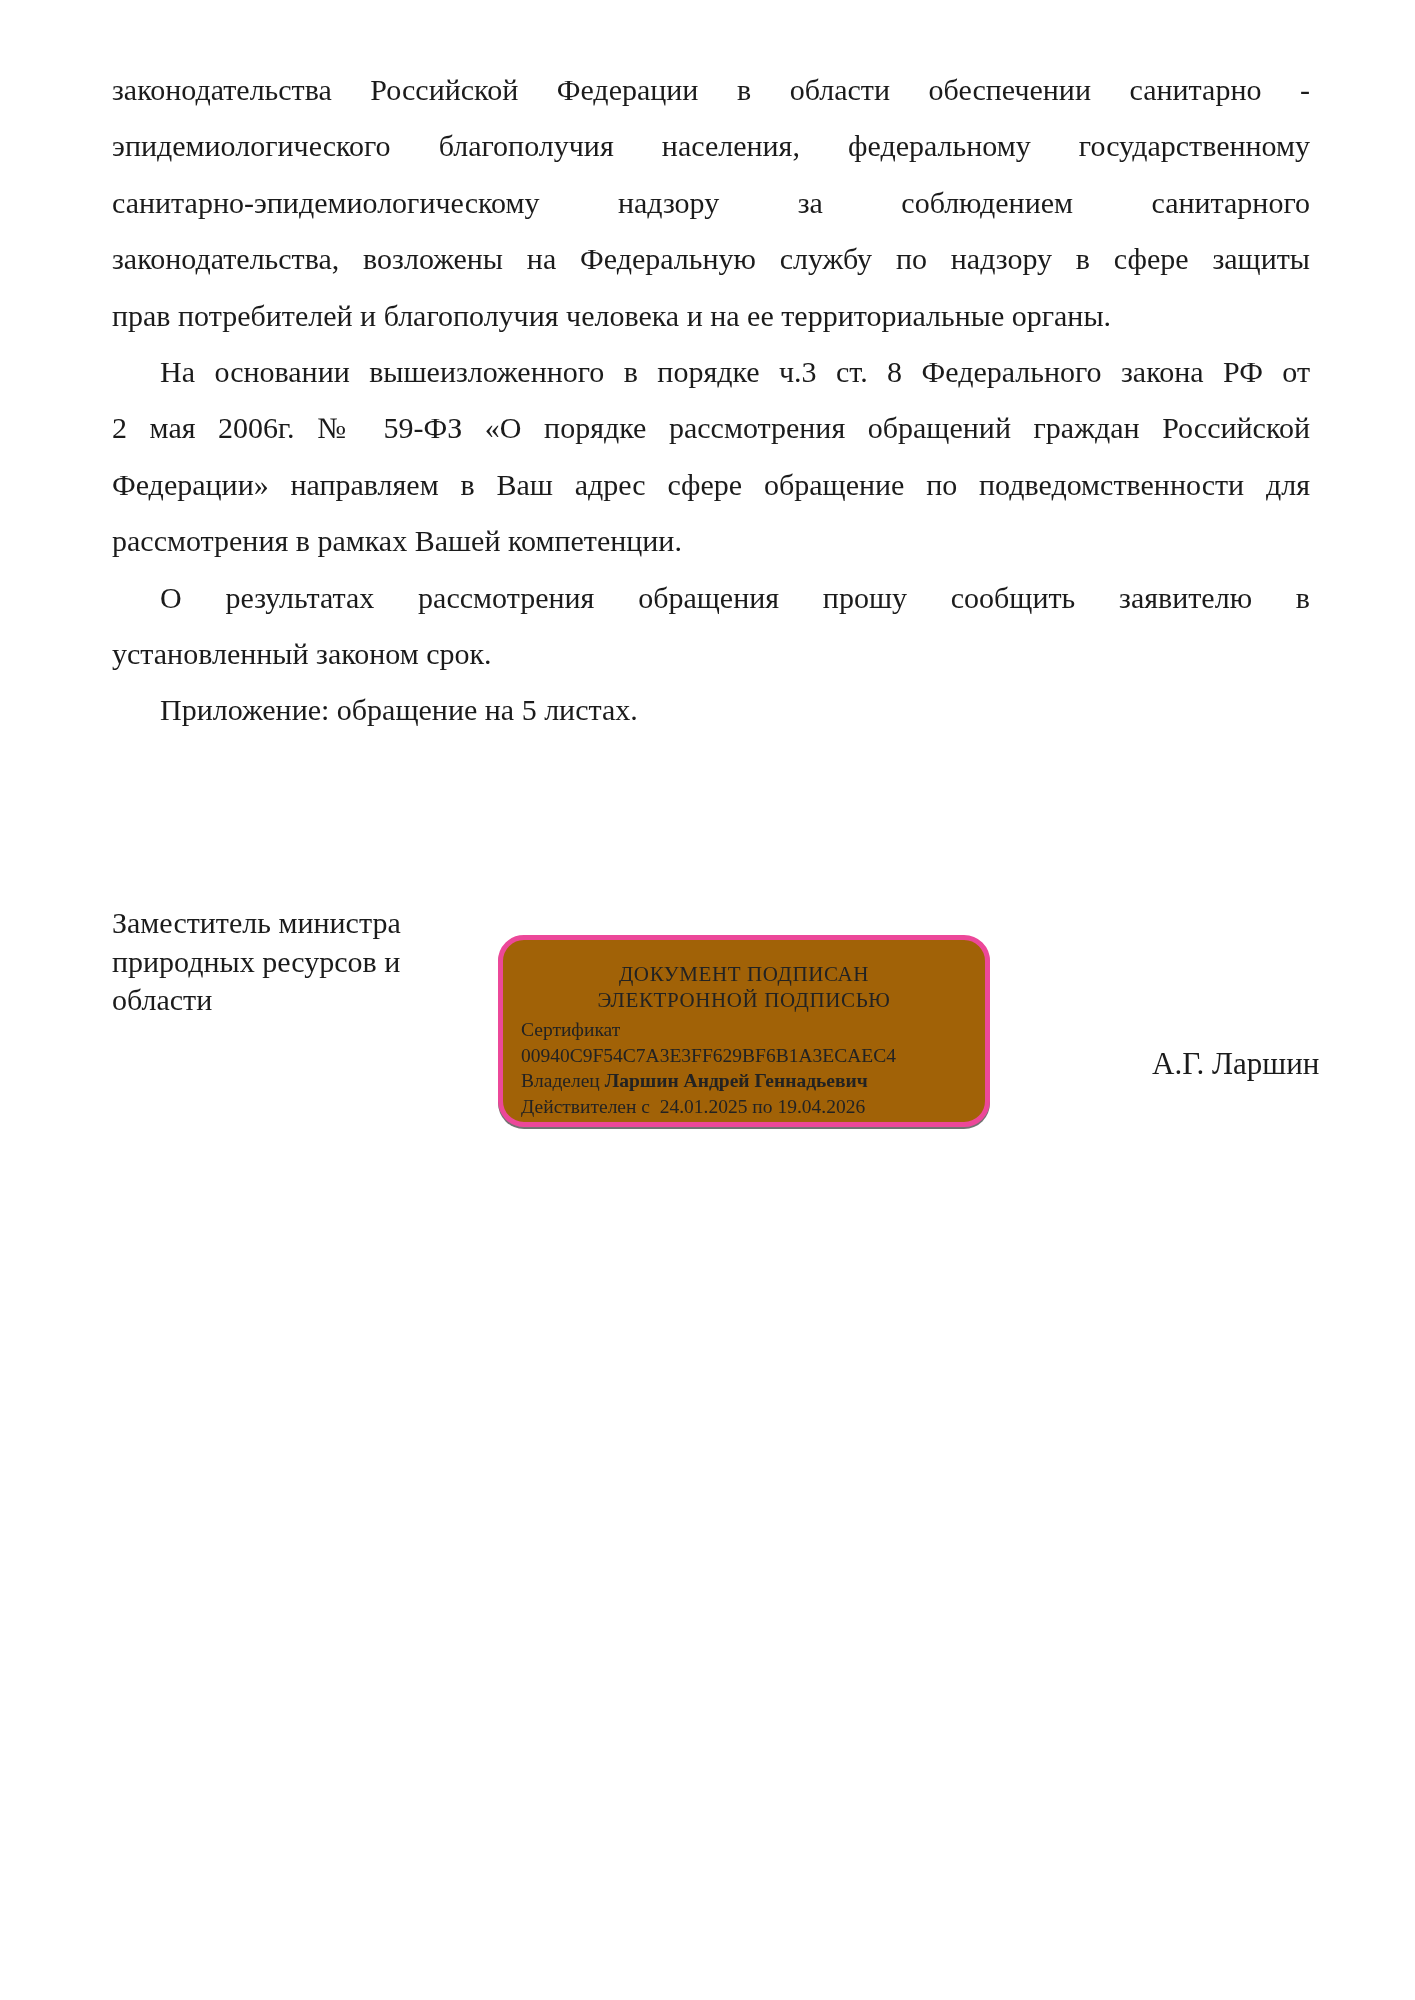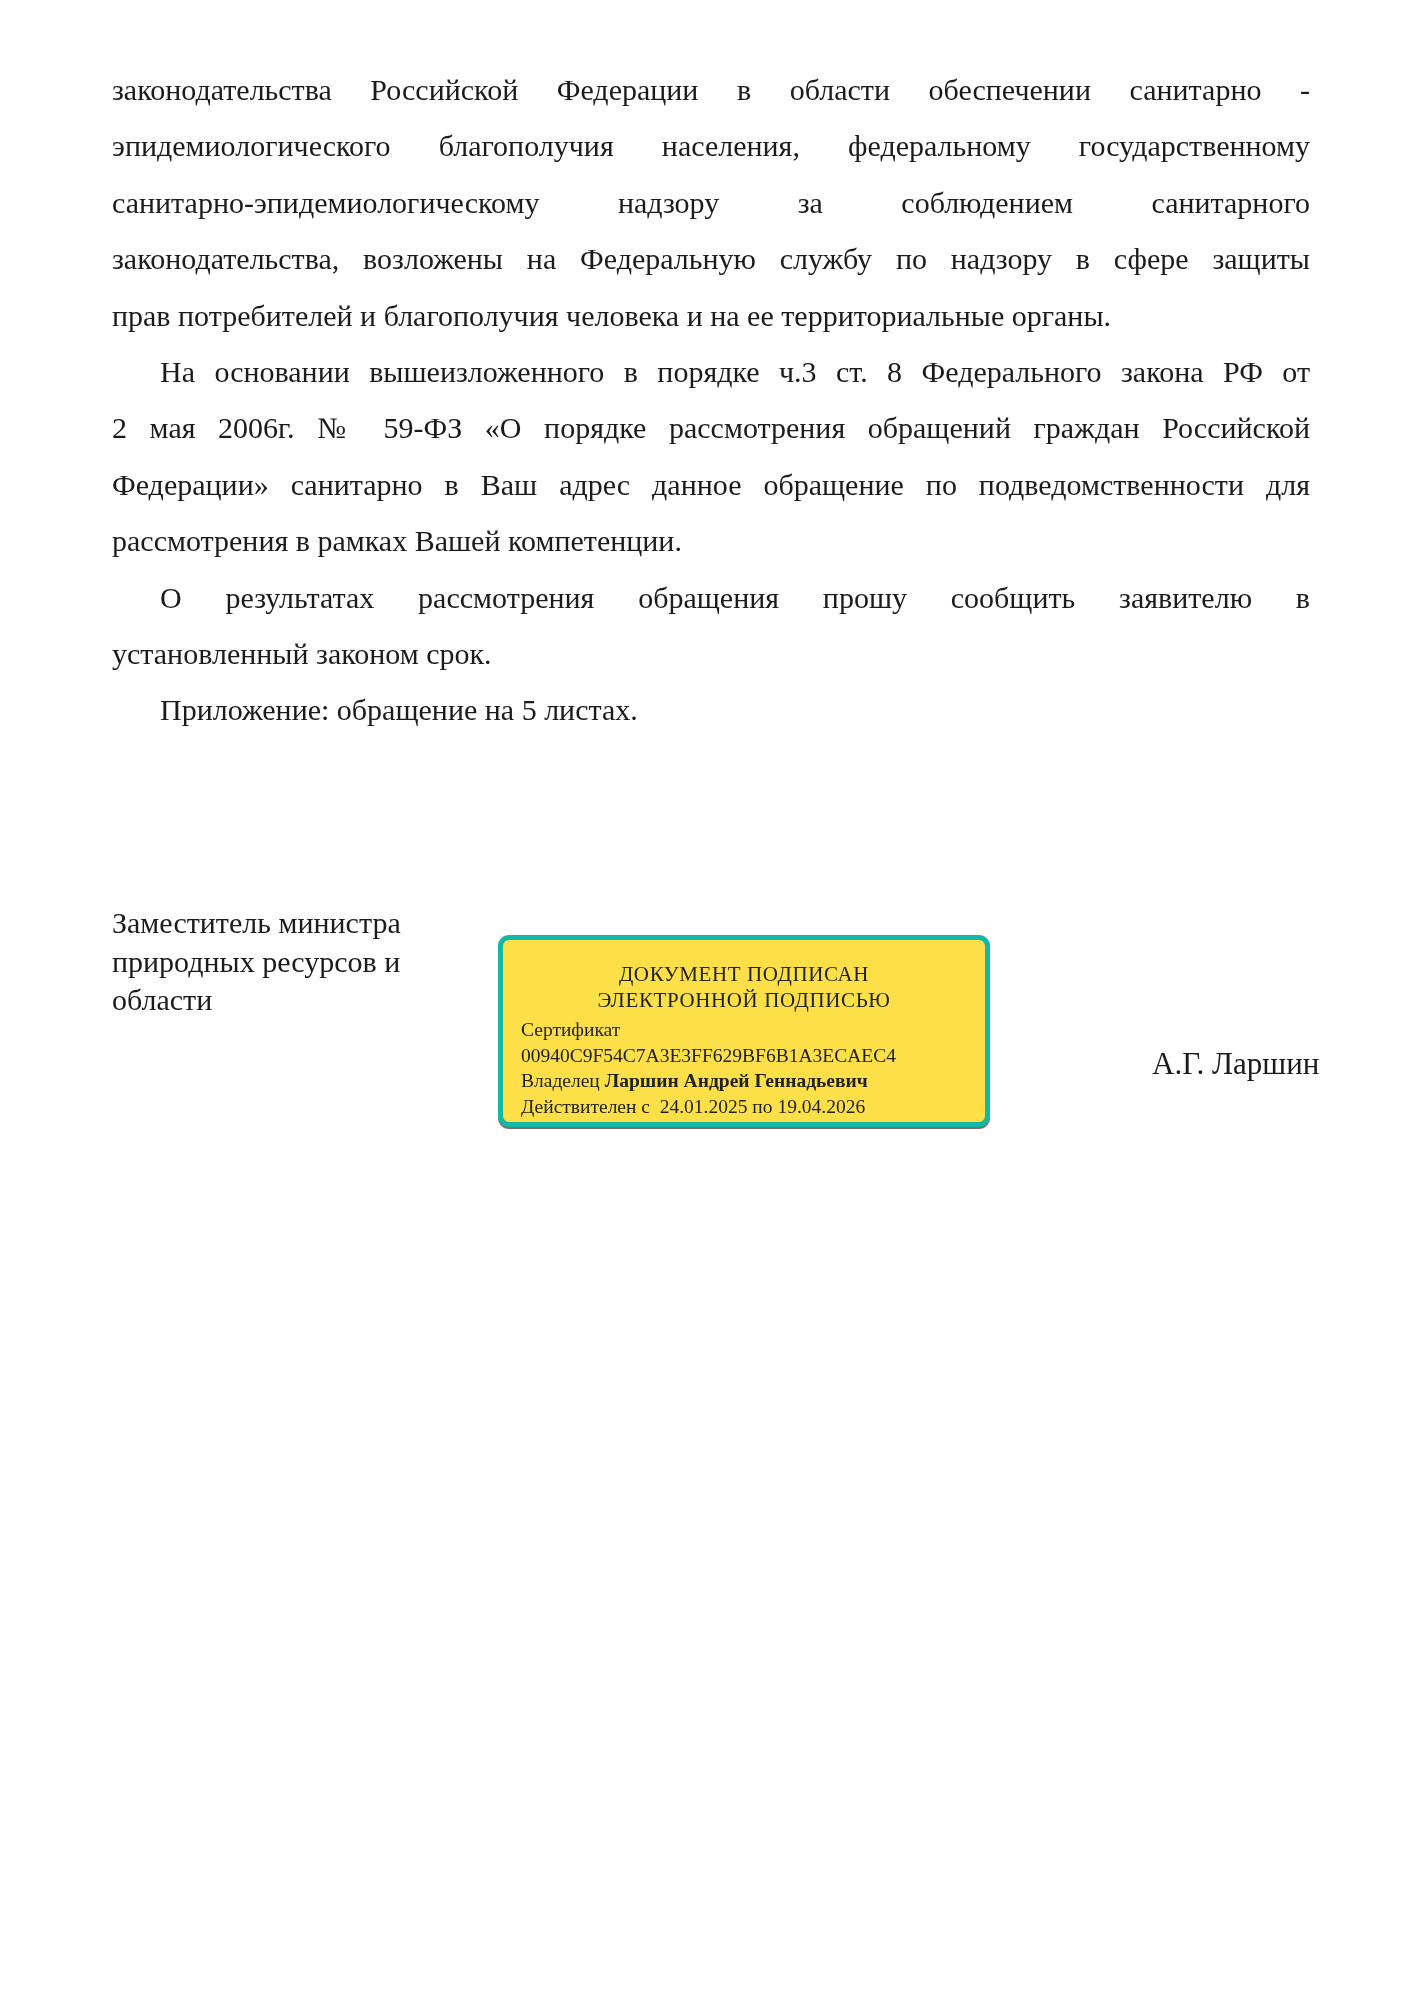--- a/index.html
+++ b/index.html
@@ -46,23 +46,23 @@
     font-size: 30px;
     line-height: 38.5px;
   }
   .stamp {
     position: absolute;
     left: 498px;
     top: 935px;
     width: 492px;
     height: 192px;
     box-sizing: border-box;
-    border: 5px solid #14b8a6;
-    border-radius: 11px;
-    background: #fde047;
+    border: 5px solid #ec4899;
+    border-radius: 26px;
+    background: #a16207;
     box-shadow: 0 2px 0 rgba(0,0,0,0.55);
   }
   .stamp-title {
     padding-top: 21px;
     text-align: center;
     font-size: 21px;
     line-height: 26px;
     letter-spacing: 0.6px;
     color: #222;
   }
@@ -100,21 +100,21 @@
       <div class="paragraph">
         <div class="line">законодательства Российской Федерации в области обеспечении санитарно -</div>
         <div class="line">эпидемиологического благополучия населения, федеральному государственному</div>
         <div class="line">санитарно-эпидемиологическому надзору за соблюдением санитарного</div>
         <div class="line">законодательства, возложены на Федеральную службу по надзору в сфере защиты</div>
         <div class="line last">прав потребителей и благополучия человека и на ее территориальные органы.</div>
       </div>
       <div class="paragraph">
         <div class="line indent">На основании вышеизложенного в порядке ч.3 ст. 8 Федерального закона РФ от</div>
         <div class="line">2 мая 2006г. № 59-ФЗ «О порядке рассмотрения обращений граждан Российской</div>
-        <div class="line">Федерации» санитарно в Ваш адрес данное обращение по подведомственности для</div>
+        <div class="line">Федерации» направляем в Ваш адрес сфере обращение по подведомственности для</div>
         <div class="line last">рассмотрения в рамках Вашей компетенции.</div>
       </div>
       <div class="paragraph">
         <div class="line indent">О результатах рассмотрения обращения прошу сообщить заявителю в</div>
         <div class="line last">установленный законом срок.</div>
       </div>
       <div class="paragraph">
         <div class="line last indent">Приложение: обращение на 5 листах.</div>
       </div>
     </div>

